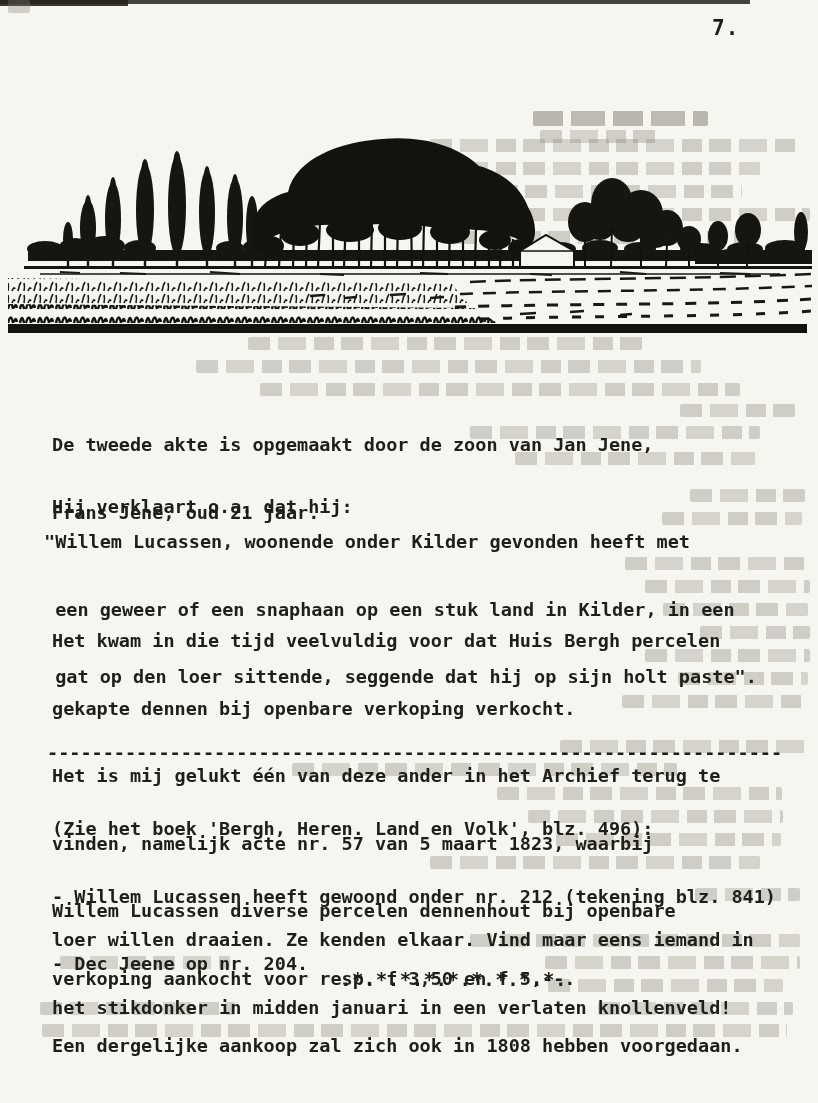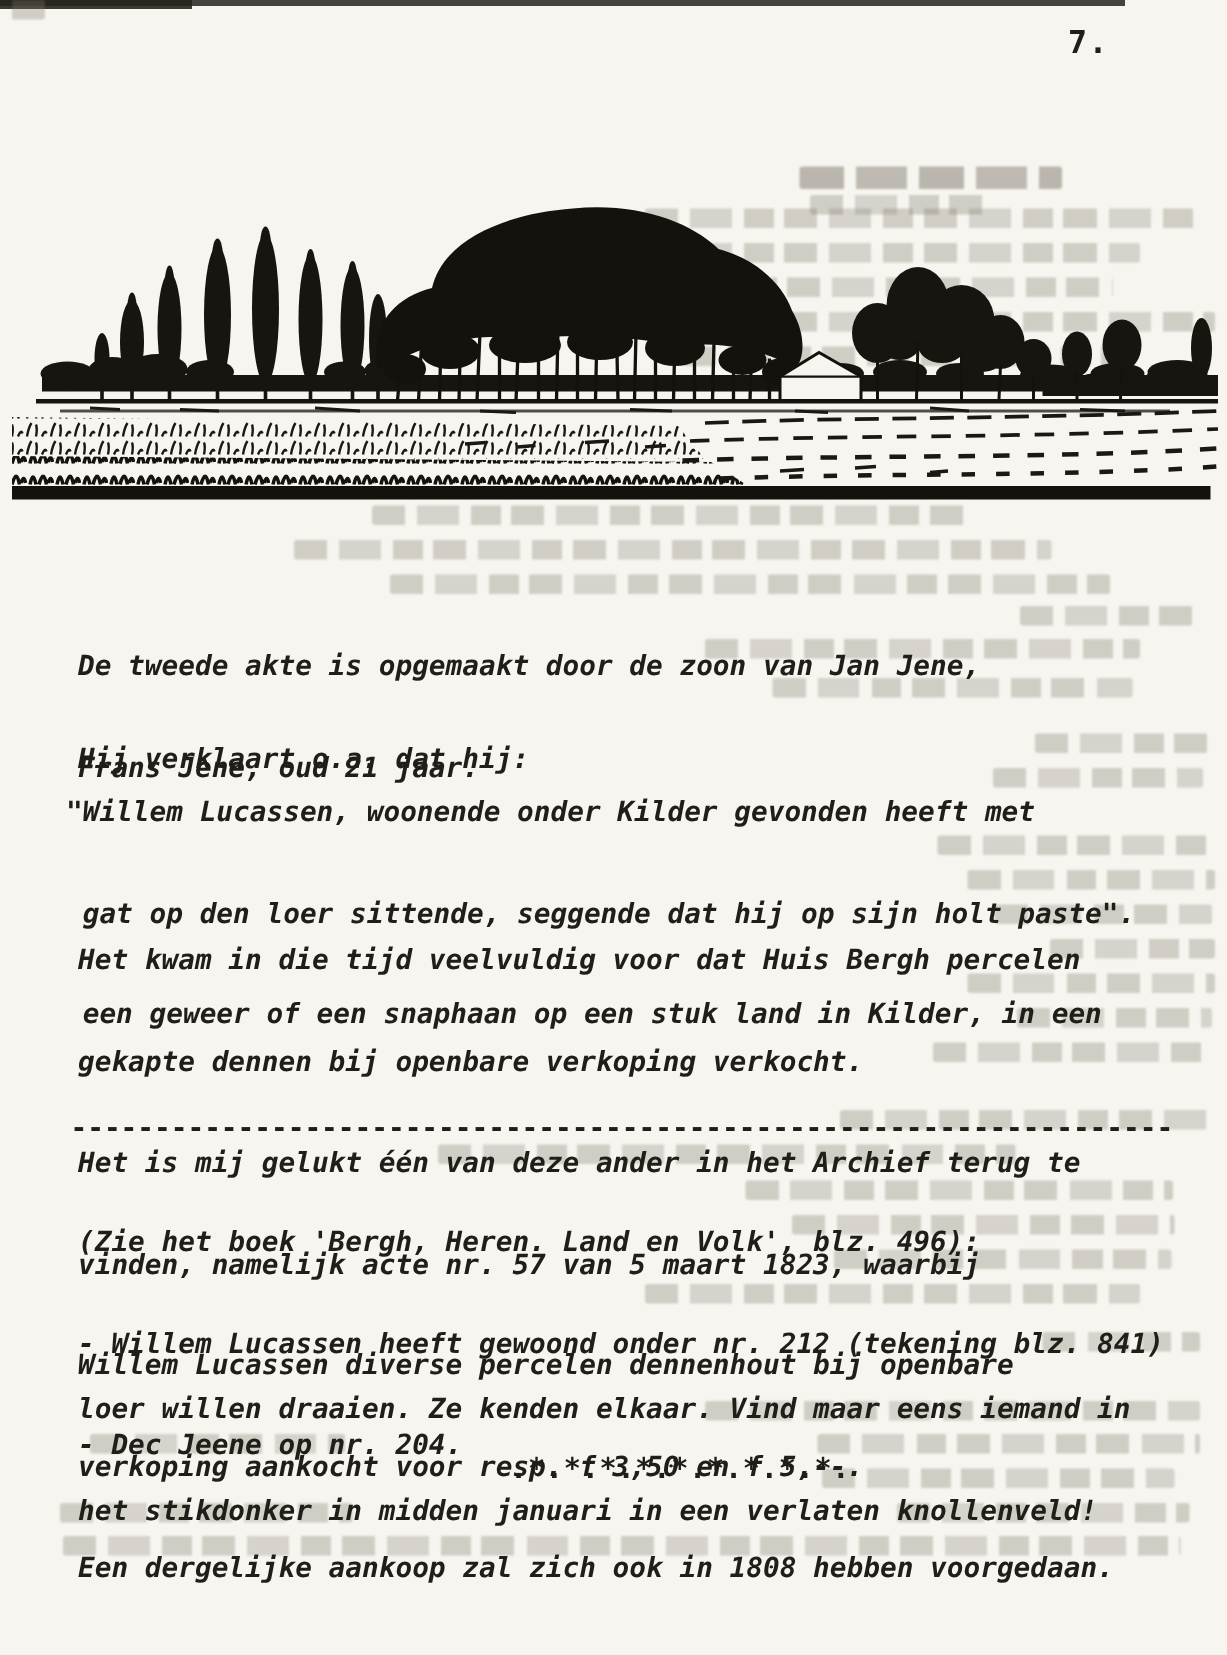--- a/index.html
+++ b/index.html
@@ -38,21 +38,21 @@
     font-size:21px;font-weight:700;letter-spacing:1px;
   }
 
   .illustration{position:absolute;left:0;top:100px;}
 
   .block{
     position:absolute;left:52px;
     font-size:18.5px;font-weight:700;line-height:22.5px;
     letter-spacing:0;white-space:pre;
   }
-  .block .line{white-space:pre;font-style:italic;}
+  .block .line{white-space:pre;}
   .quote-block{left:44px;}
   .sep-block{left:47px;letter-spacing:0;}
   .ornament-block{left:340px;font-size:19px;letter-spacing:.5px;}
 </style>
 </head>
 <body>
 
 <div class="page">
 
   <div class="top-strip"></div>
@@ -220,22 +220,22 @@
     <div class="line">De tweede akte is opgemaakt door de zoon van Jan Jene,</div>
     <div class="line">Frans Jene, oud 21 jaar.</div>
   </div>
 
   <div class="block" style="top:451px">
     <div class="line">Hij verklaart o.a. dat hij:</div>
   </div>
 
   <div class="block quote-block" style="top:486px">
     <div class="line">"Willem Lucassen, woonende onder Kilder gevonden heeft met</div>
+    <div class="line"> een geweer of een snaphaan op een stuk land in Kilder, in een</div>
     <div class="line"> gat op den loer sittende, seggende dat hij op sijn holt paste".</div>
-    <div class="line"> een geweer of een snaphaan op een stuk land in Kilder, in een</div>
   </div>
 
   <div class="block" style="top:585px">
     <div class="line">Het kwam in die tijd veelvuldig voor dat Huis Bergh percelen</div>
     <div class="line">gekapte dennen bij openbare verkoping verkocht.</div>
     <div class="line">Het is mij gelukt één van deze ander in het Archief terug te</div>
     <div class="line">vinden, namelijk acte nr. 57 van 5 maart 1823, waarbij</div>
     <div class="line">Willem Lucassen diverse percelen dennenhout bij openbare</div>
     <div class="line">verkoping aankocht voor resp. f 3,50 en f 5,--.</div>
     <div class="line">Een dergelijke aankoop zal zich ook in 1808 hebben voorgedaan.</div>

